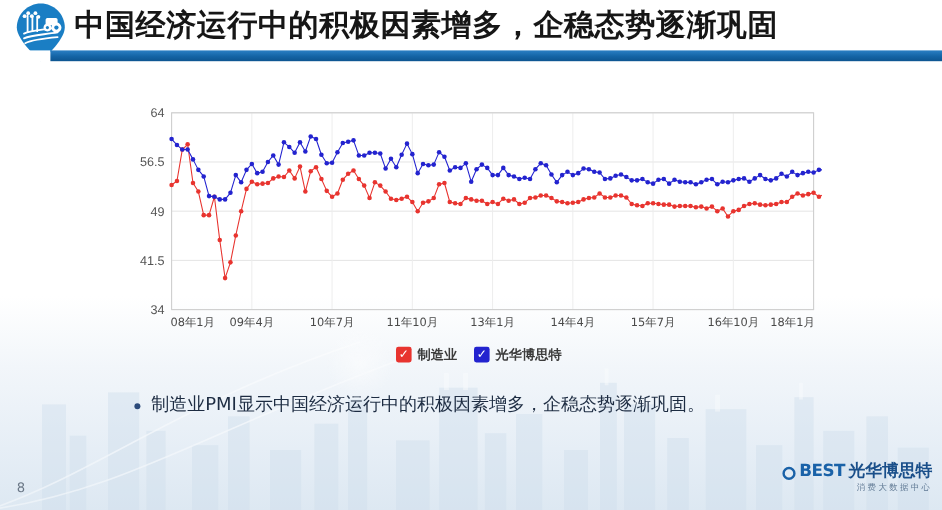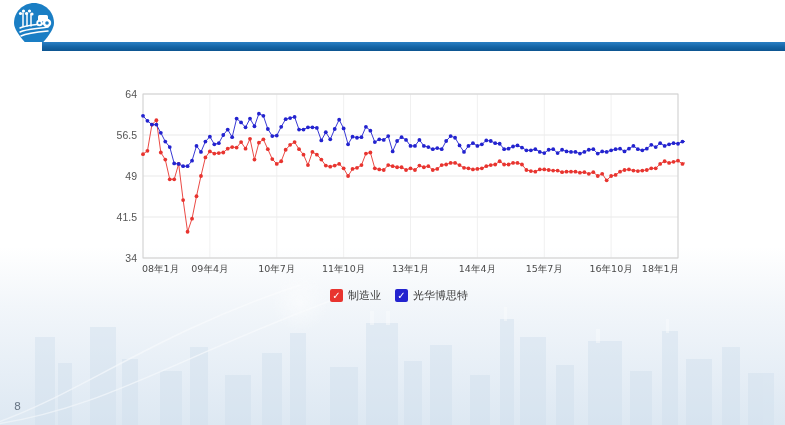--- a/index.html
+++ b/index.html
@@ -61,21 +61,21 @@
     font-size:11px; color:#404040;
   }
   .legend-item { display:flex; align-items:center; gap:5px; }
   .legend-box {
     width:13px; height:13px; border-radius:2px;
     display:flex; align-items:center; justify-content:center;
     color:#fff; font-size:10px; line-height:1; font-weight:bold;
   }
   .legend-box.red { background:#e8342f; }
   .legend-box.blue { background:#2323cf; }
-  .legend-label { font-family:"DejaVu Sans","Liberation Sans",sans-serif; color:#3c3c3c; }
+  .legend-label { font-family:"DejaVu Sans","Liberation Sans",sans-serif; color:#3c3c3c;font-weight:bold; }
 
   
   .bullet-row {
     position:absolute; left:112px; top:328px;
     display:flex; align-items:flex-start; gap:9px;
   }
   .bullet-dot {
     width:5px; height:5px; border-radius:50%;
     background:#2b4a7a; margin-top:8px; flex:0 0 auto;
   }
@@ -202,20 +202,21 @@
           <rect x="30" y="14" width="10" height="6" rx="1.5"></rect>
           <circle cx="31.5" cy="22" r="3.2"></circle>
           <circle cx="39" cy="22" r="4.2"></circle>
         </g>
         <g fill="#1a7ec4">
           <circle cx="31.5" cy="22" r="1.3"></circle>
           <circle cx="39" cy="22" r="1.8"></circle>
         </g>
       </svg>
     </div>
+    <div class="title-text">中国经济运行中的积极因素增多，企稳态势逐渐巩固</div>
   </div>
   <div class="title-underline-cap"></div>
   <div class="title-underline"></div>
 
   <div class="chart-box">
     <svg id="chart" class="chart-svg" width="575" height="200" viewBox="0 0 575 200">
       <g id="grid-layer">
           <line x1="33" x2="568" y1="174" y2="174" stroke="#e3e3e3" stroke-width="0.8"></line>
           <line x1="33" x2="568" y1="133" y2="133" stroke="#e3e3e3" stroke-width="0.8"></line>
           <line x1="33" x2="568" y1="92" y2="92" stroke="#e3e3e3" stroke-width="0.8"></line>
@@ -509,17 +510,29 @@
     <div class="legend-item">
       <span class="legend-box red">✓</span>
       <span class="legend-label">制造业</span>
     </div>
     <div class="legend-item">
       <span class="legend-box blue">✓</span>
       <span class="legend-label">光华博思特</span>
     </div>
   </div>
 
+  <div class="bullet-row">
+    <span class="bullet-dot"></span>
+    <span class="bullet-text">制造业PMI显示中国经济运行中的积极因素增多，企稳态势逐渐巩固。</span>
+  </div>
 
   <div class="page-num">8</div>
 
+  <div class="brand">
+    <div class="brand-top">
+      <span class="brand-e"></span>
+      <span class="brand-mark">BEST</span>
+      <span class="brand-cn">光华博思特</span>
+    </div>
+    <div class="brand-sub">消费大数据中心</div>
+  </div>
 
 </div>
 
 </body></html>

